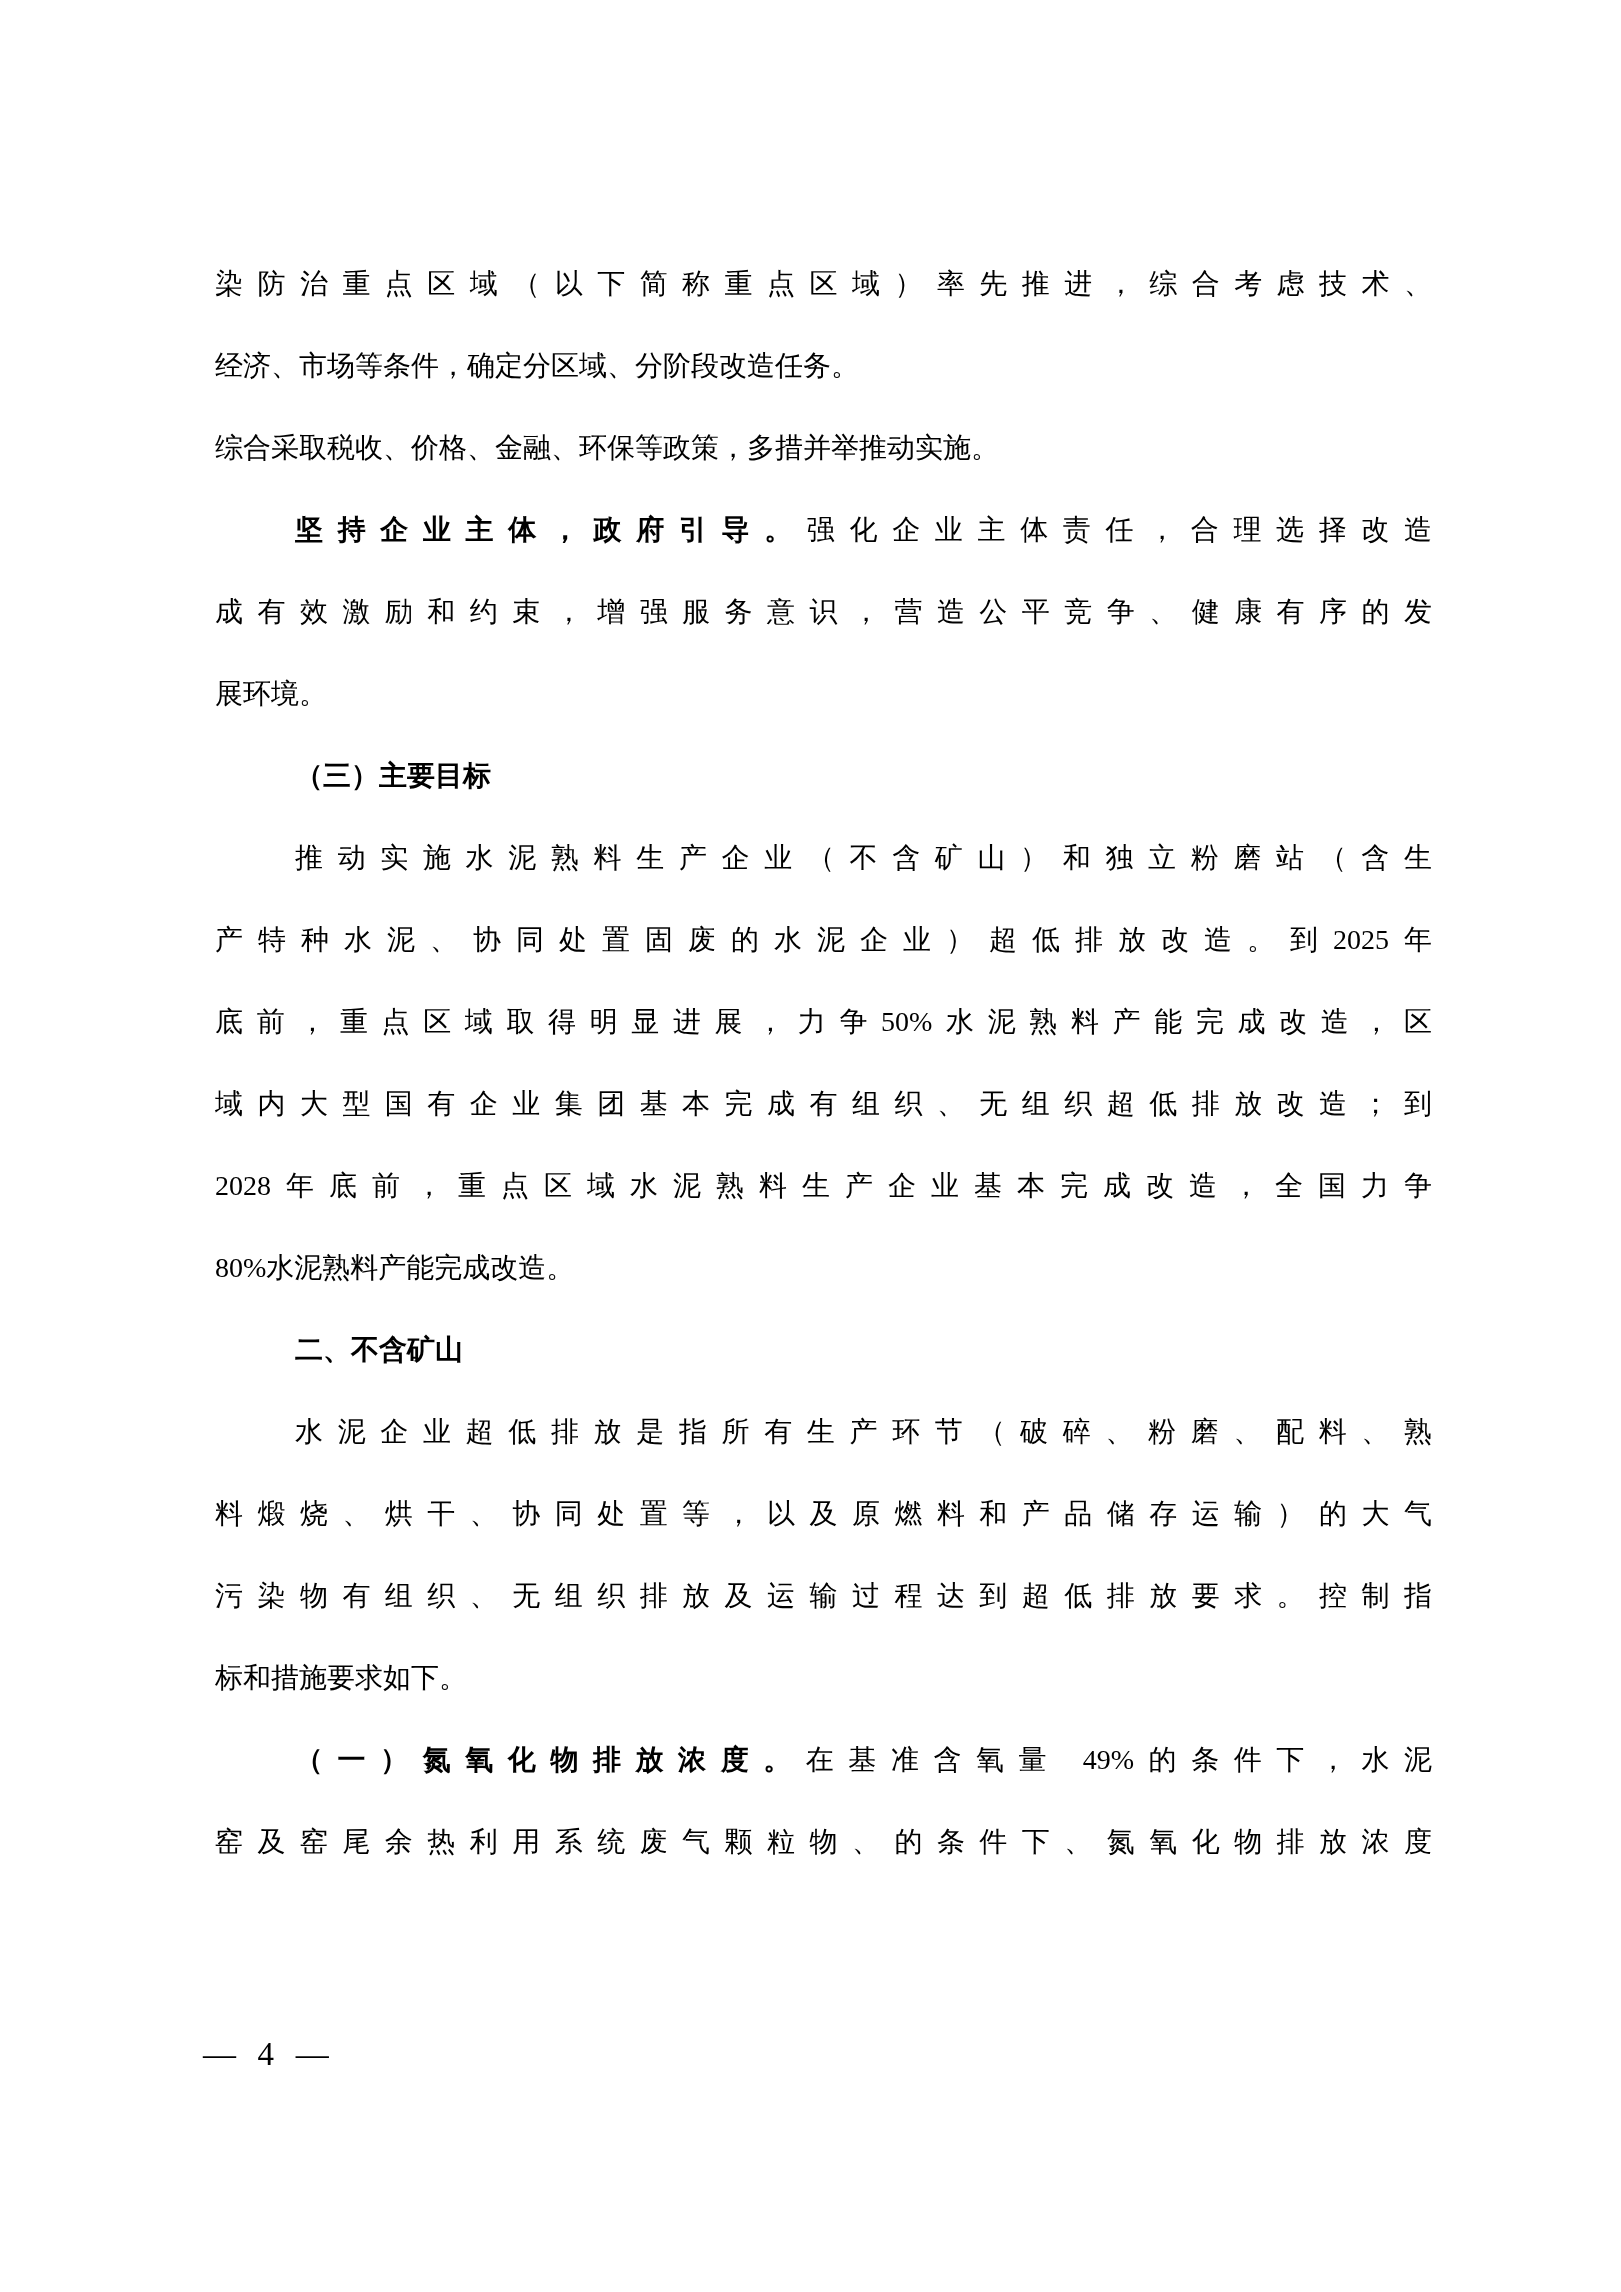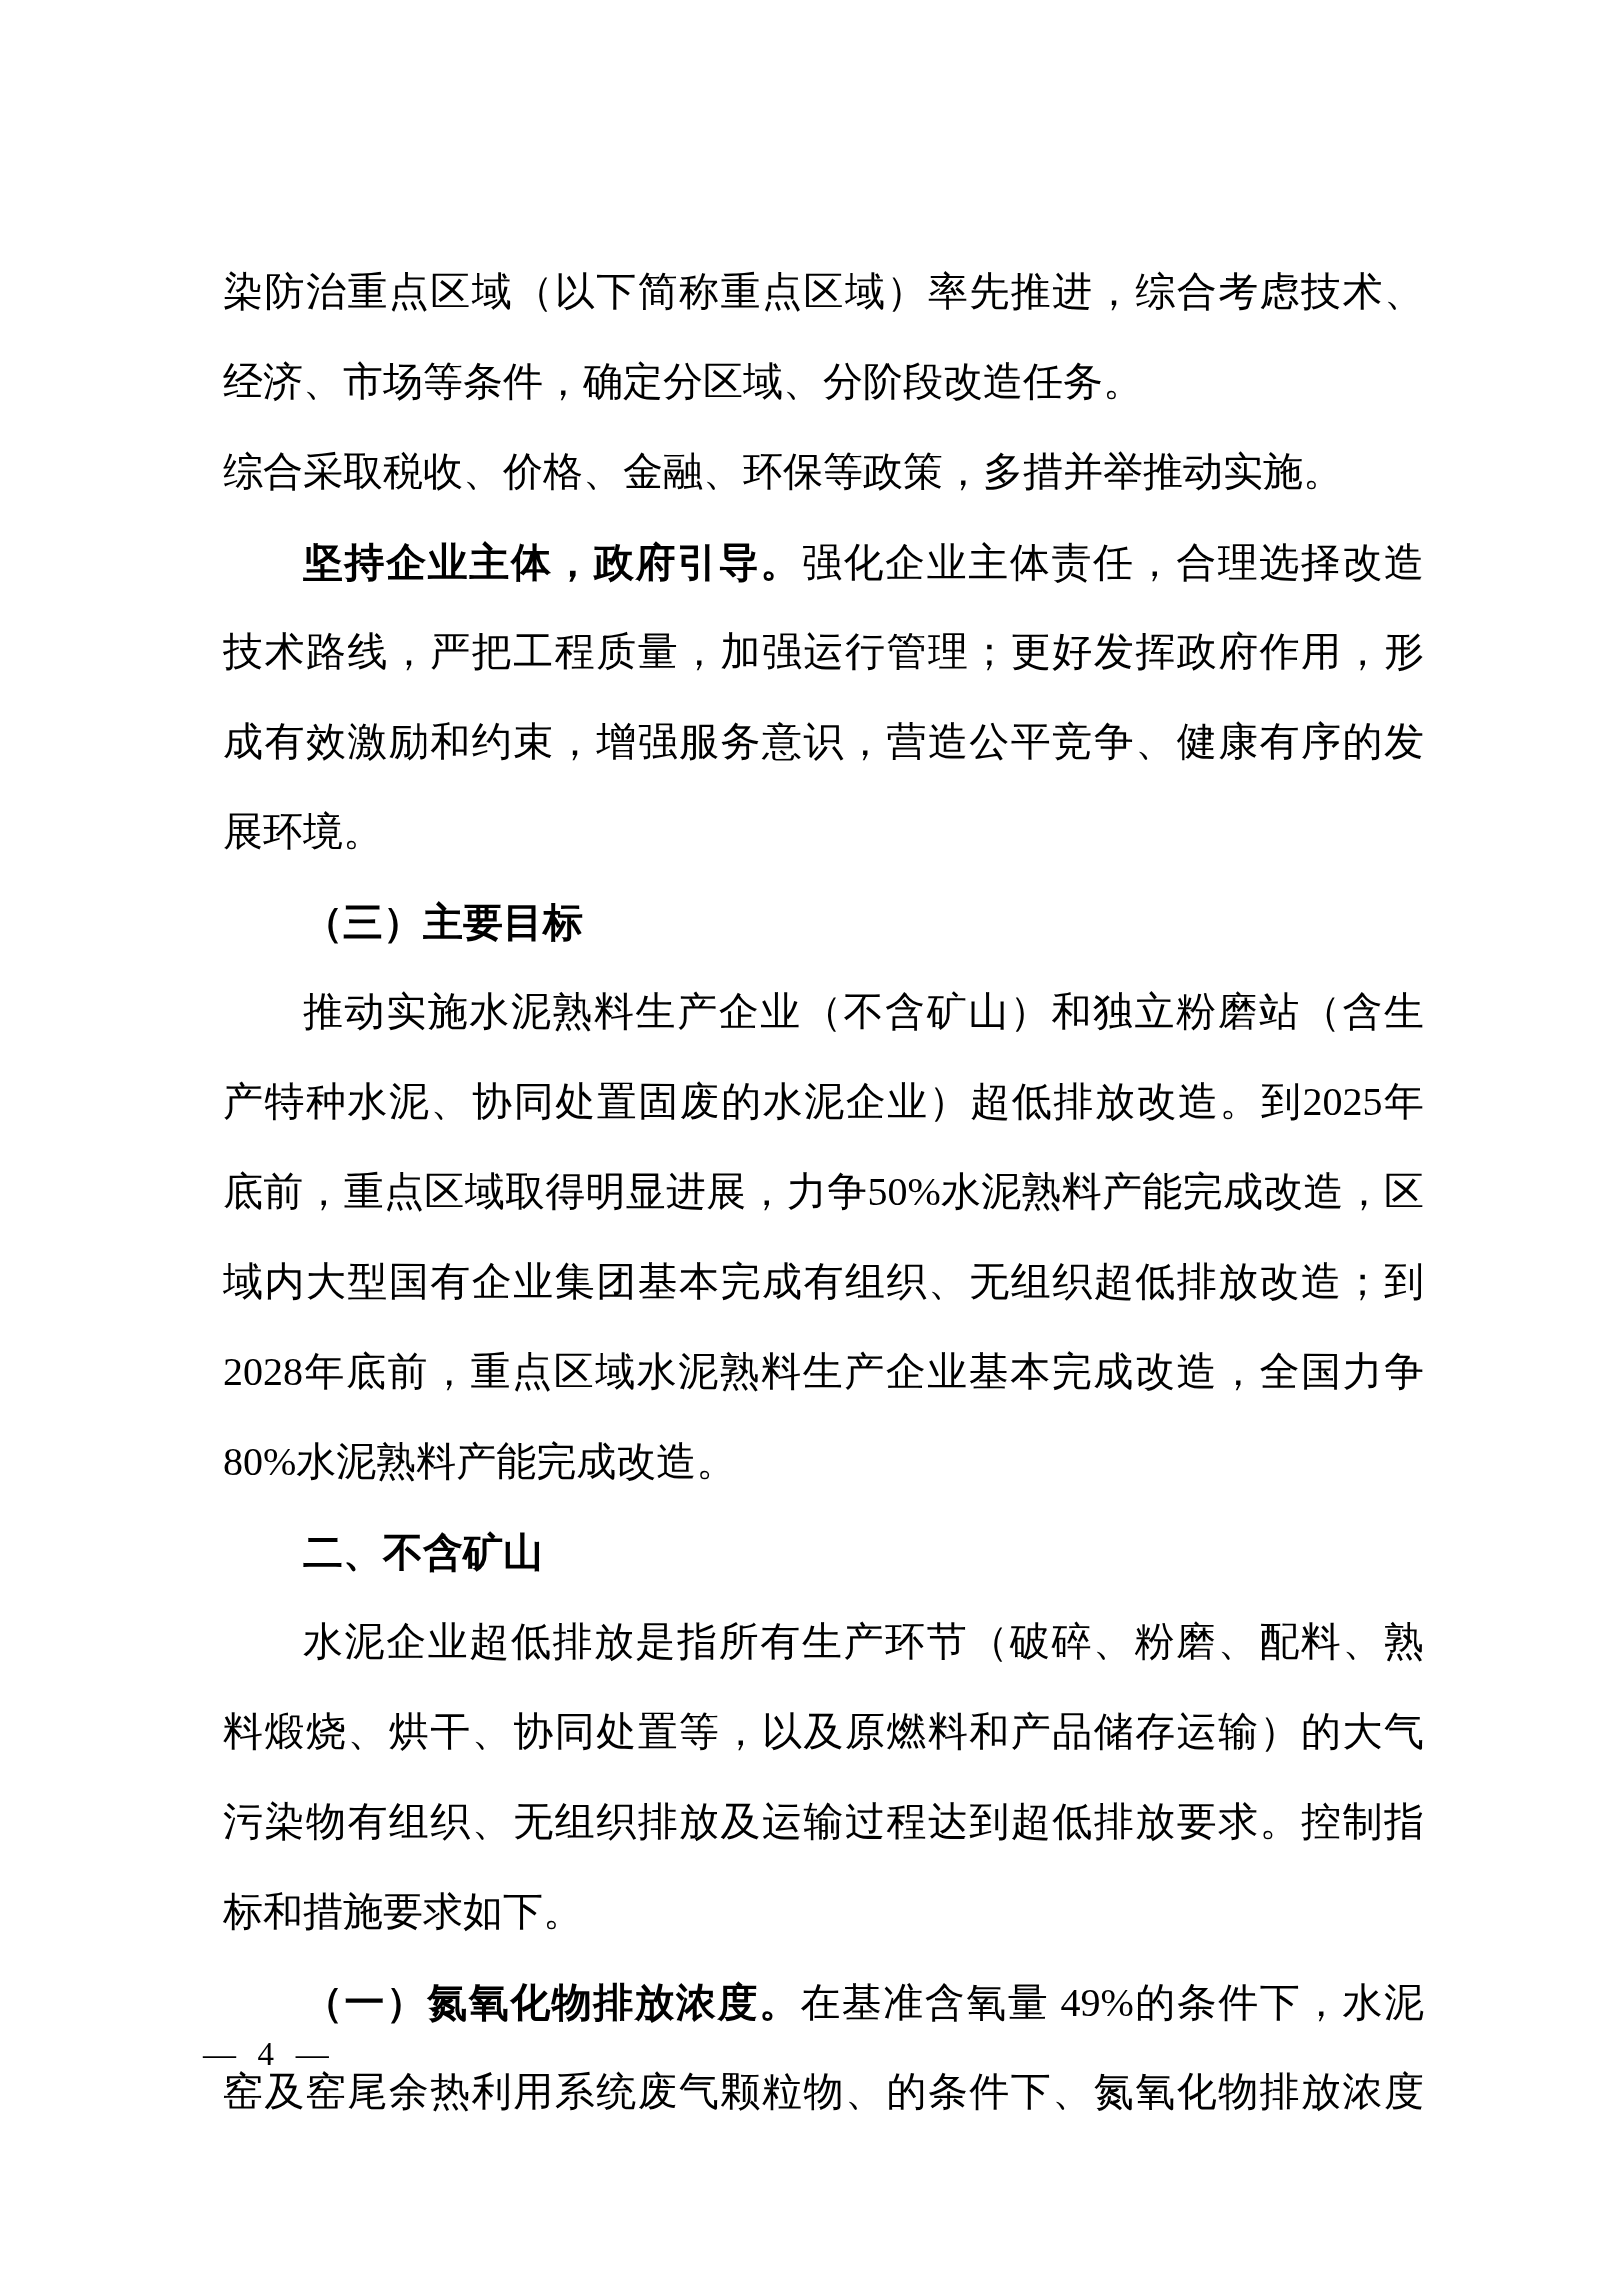--- a/index.html
+++ b/index.html
@@ -17,24 +17,24 @@
     overflow: hidden;
   }
   .text-block {
     position: absolute;
     left: 211px;
     top: 241px;
     width: 1225px;
   }
   .para { margin: 0; padding: 0; }
   .line {
-    font-size: 40px;
+    font-size: 28px;
     line-height: 78px;
     height: 78px;
-    margin: 12px;
+    margin: 4px;
     padding: 0;
     color: #000000;
     overflow: visible;
   }
   .line.justify {
     text-align: justify;
     text-align-last: justify;
   }
   .line.indent {
     text-indent: 80px;
@@ -67,21 +67,20 @@
   <main class="text-block" id="doc-body">
       <section class="para">
         <div class="line justify"><span class="seg-normal">染防治重点区域（以下简称重点区域）率先推进，综合考虑技术、</span></div>
         <div class="line"><span class="seg-normal">经济、市场等条件，确定分区域、分阶段改造任务。</span></div>
       </section>
       <section class="para">
         <div class="line"><span class="seg-normal">综合采取税收、价格、金融、环保等政策，多措并举推动实施。</span></div>
       </section>
       <section class="para">
         <div class="line justify indent"><span class="seg-bold">坚持企业主体，政府引导。</span><span class="seg-normal">强化企业主体责任，合理选择改造</span></div>
-        <div class="line justify"><span class="seg-normal">技术路线，严把工程质量，加强运行管理；更好发挥政府作用，形</span></div>
         <div class="line justify"><span class="seg-normal">成有效激励和约束，增强服务意识，营造公平竞争、健康有序的发</span></div>
         <div class="line"><span class="seg-normal">展环境。</span></div>
       </section>
       <section class="para">
         <div class="line indent"><span class="seg-bold">（三）主要目标</span></div>
       </section>
       <section class="para">
         <div class="line justify indent"><span class="seg-normal">推动实施水泥熟料生产企业（不含矿山）和独立粉磨站（含生</span></div>
         <div class="line justify"><span class="seg-normal">产特种水泥、协同处置固废的水泥企业）超低排放改造。到2025年</span></div>
         <div class="line justify"><span class="seg-normal">底前，重点区域取得明显进展，力争50%水泥熟料产能完成改造，区</span></div>

